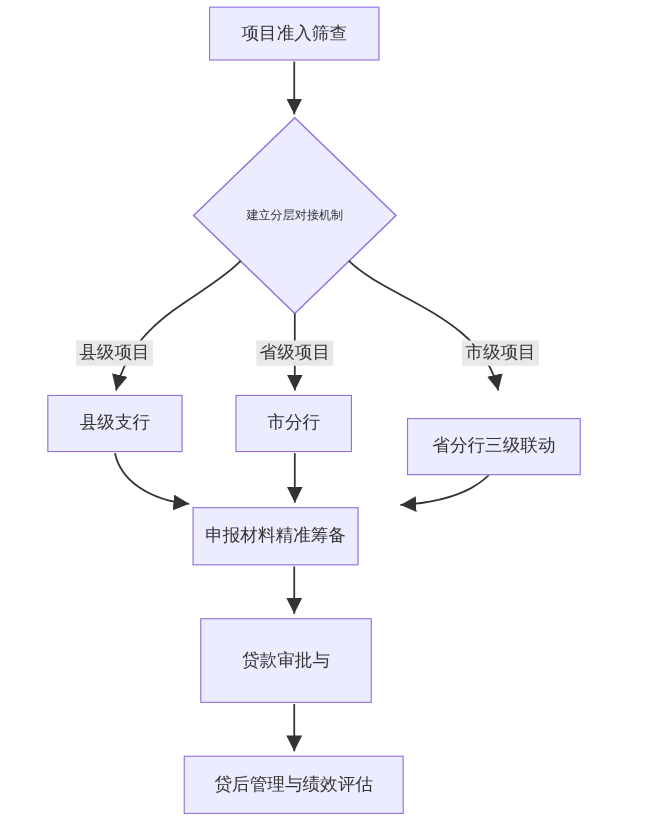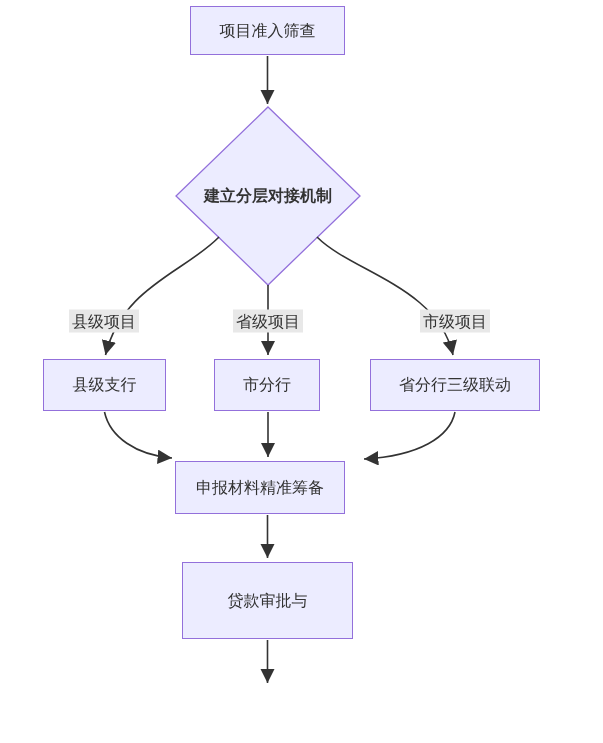--- a/index.html
+++ b/index.html
@@ -46,23 +46,22 @@
     flex-direction: column;
     align-items: center;
     justify-content: center;
     text-align: center;
     white-space: nowrap;
   }
   .diamond-label {
     position: absolute;
     transform: translate(-50%, -50%);
     color: var(--text, #333333);
-    font-size: 16px;
+    font-size: 11px;
     white-space: nowrap;
-    font-weight: bold;
   }
   .edge-label {
     position: absolute;
     transform: translate(-50%, -50%);
     background: var(--edge-label-bg, #E8E8E8);
     color: var(--text, #333333);
     font-size: 16px;
     line-height: 21px;
     padding: 1px 3px;
     white-space: nowrap;
@@ -108,22 +107,23 @@
   <div class="edge-label" style="left:104px; top:321px;">县级项目</div>
 
   <div class="edge-label" style="left:268px; top:321px;">省级项目</div>
 
   <div class="edge-label" style="left:455px; top:321px;">市级项目</div>
 
   <div class="node" style="left:214px; top:359px; width:106px; height:52px;">市分行</div>
 
   <div class="node" style="left:43px; top:359px; width:123px; height:52px;">县级支行</div>
 
-  <div class="node" style="left:370px; top:359px; width:170px; height:52px;">省分行三级联动</div>
+  <div class="node" style="left:370px; top:380px; width:158px; height:52px;">省分行三级联动</div>
 
-  <div class="node" style="left:175px; top:461px; width:170px; height:53px;">申报材料精准筹备</div>
+  <div class="node" style="left:175px; top:461px; width:151px; height:53px;">申报材料精准筹备</div>
 
-  <div class="node" style="left:182px; top:562px; width:171px; height:77px;">
+  <div class="node" style="left:182px; top:562px; width:156px; height:77px;">
     <span>贷款审批与</span>
   </div>
 
+  <div class="node" style="left:167px; top:687px; width:200px; height:53px;">贷后管理与绩效评估</div>
 
 </div>
 
 </body></html>

